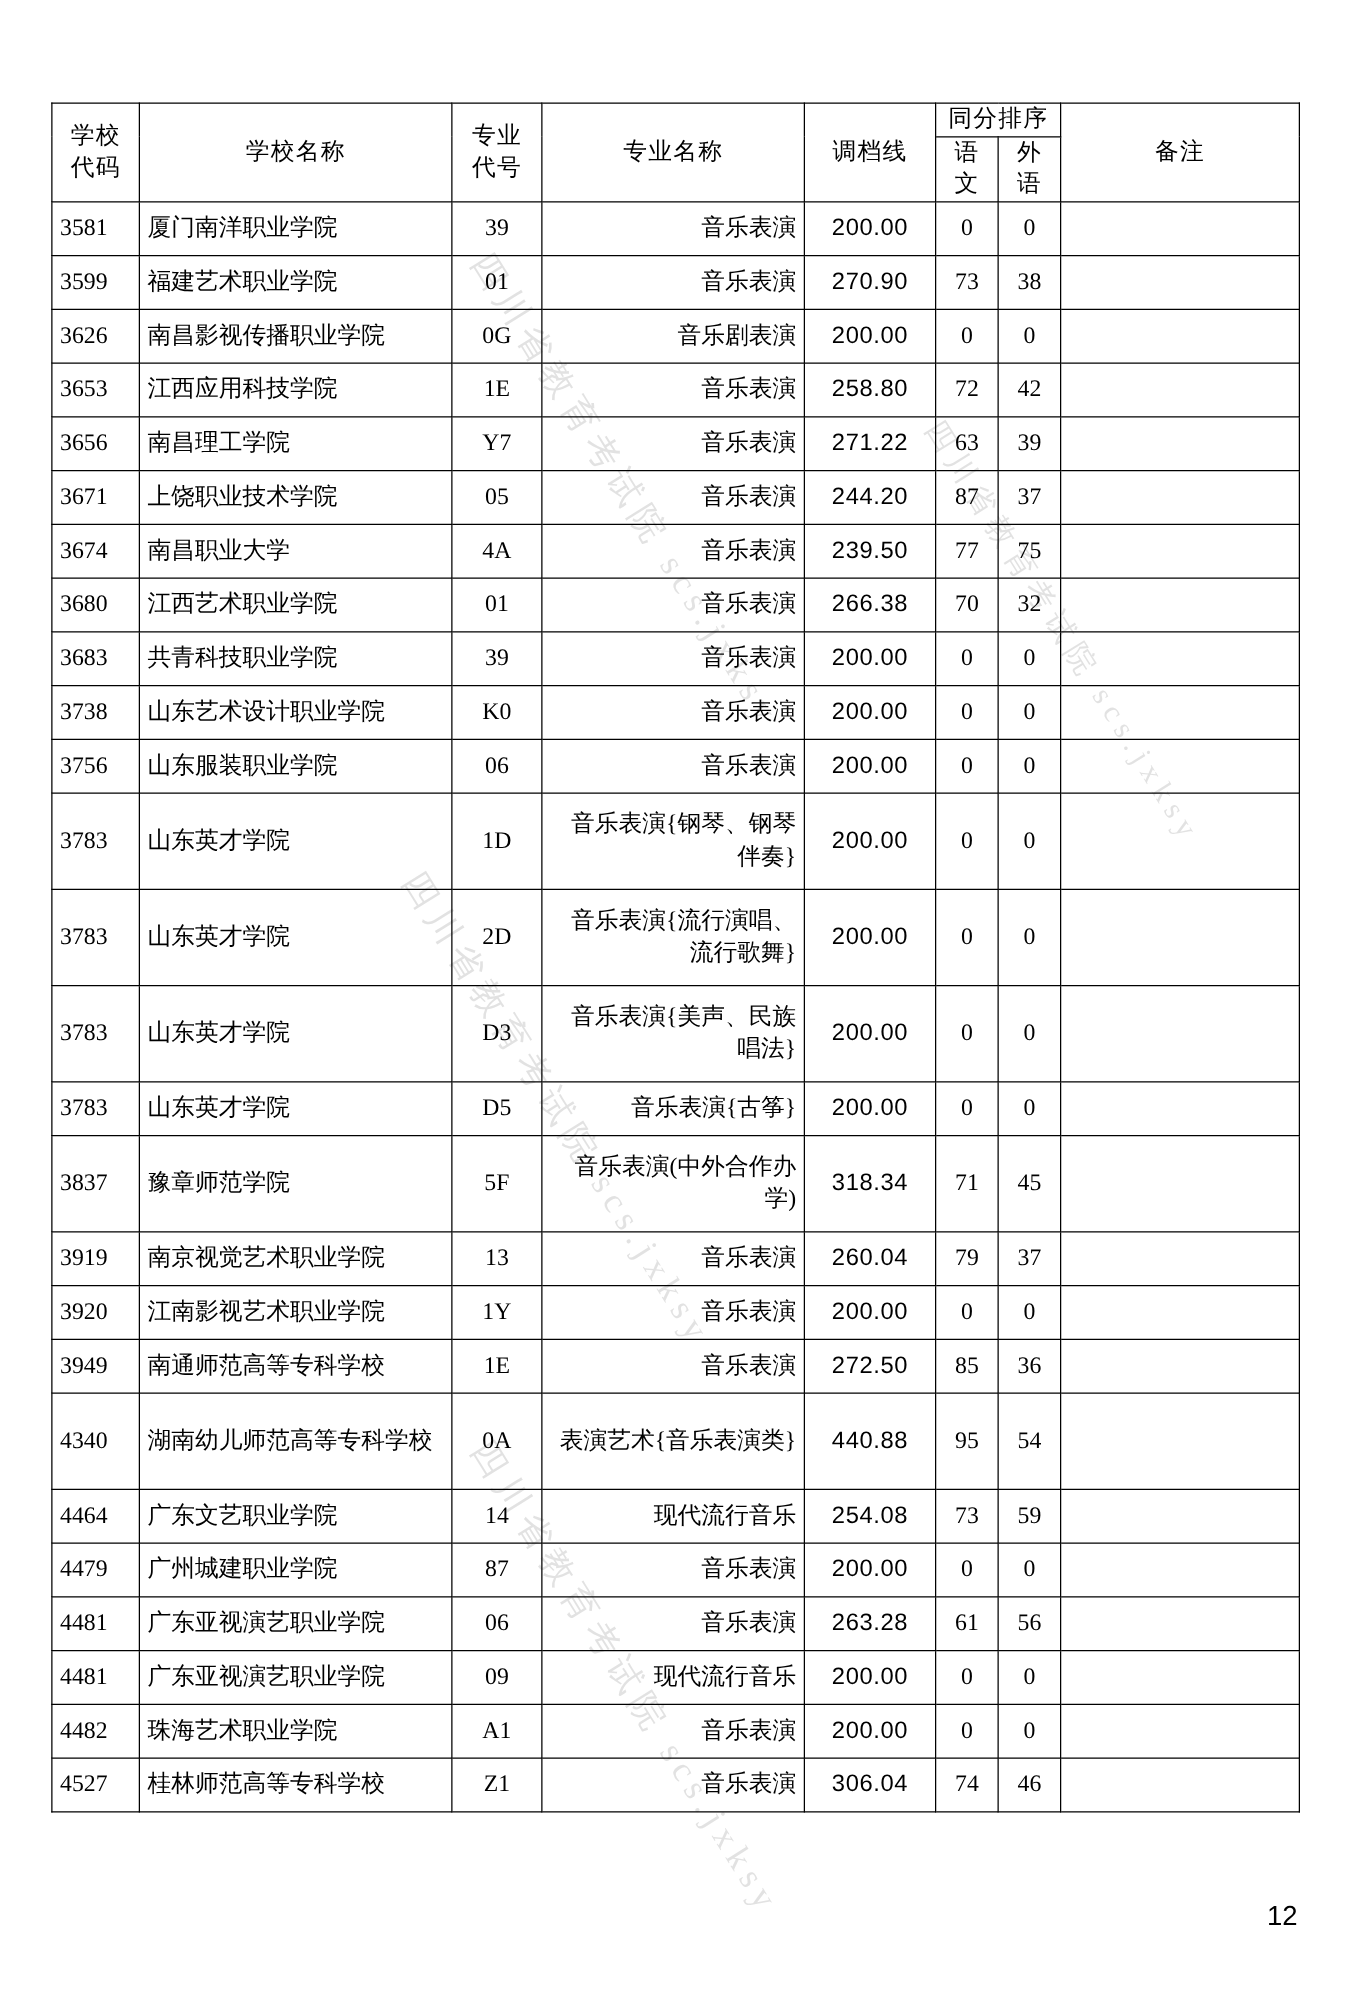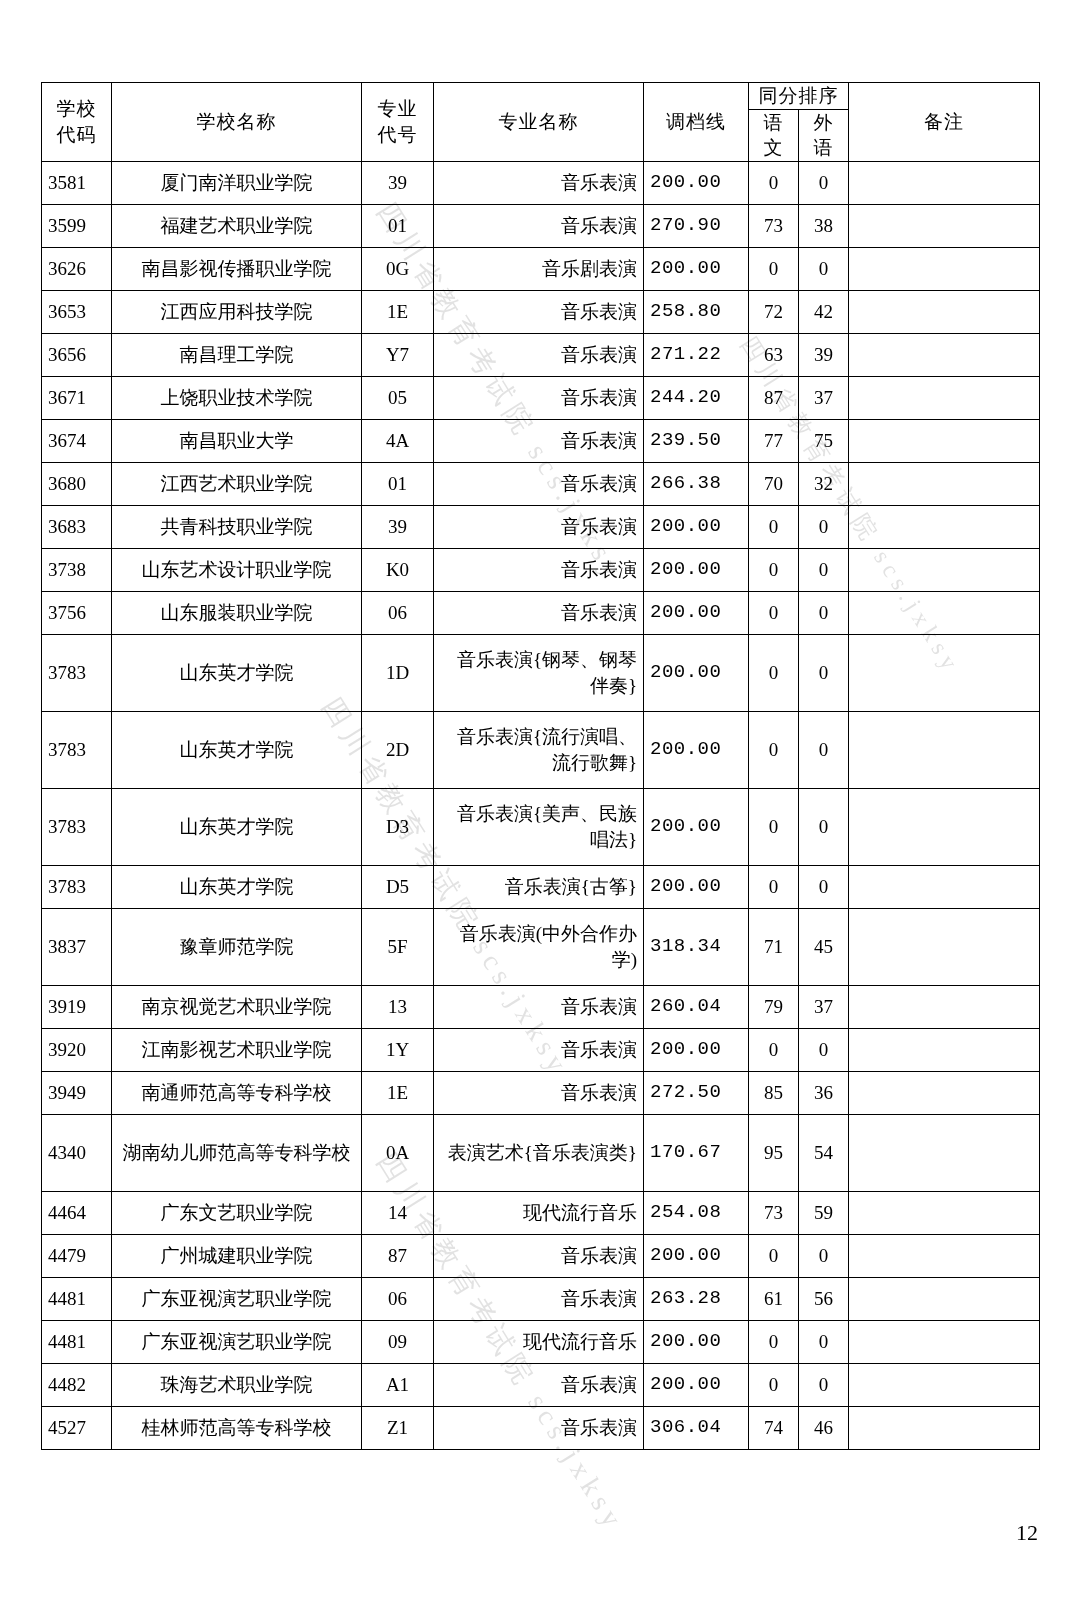--- a/index.html
+++ b/index.html
@@ -74,36 +74,36 @@
 
   th {
     text-align: center;
     font-size: 20px;
     letter-spacing: 1px;
   }
   .hdr-two-line {
     line-height: 1.3;
   }
   td.code    { text-align: left; }
-  td.school  { text-align: center; padding-left: 8px; }
+  td.school  { text-align: left; padding-left: 8px; }
   td.mcode   { text-align: center; }
   td.major   { text-align: right; padding-left: 8px; }
-  td.score   { text-align: left; font-weight: bold; font-family: Liberation Mono, monospace; letter-spacing: 0.5px;}
+  td.score   { text-align: center; font-weight: bold; font-family: Liberation Sans, sans-serif; letter-spacing: 0.5px;}
   td.rank    { text-align: center; }
   td.note    { text-align: center; }
 
   tr.row td { height: 42px; }
   tr.row.tall td { height: 76px; }
 
   .page-number {
     position: absolute;
     right: 42px;
     top: 1520px;
     font-size: 22px;
-    font-family: Liberation Serif, serif;
+    font-family: Liberation Sans, sans-serif;
     z-index: 10;
   }
 </style>
 </head>
 <body>
 
 <div class="page">
 
   <div class="watermark-layer">
     <div class="wm wm1">四川省教育考试院 scs.jxksy</div>
@@ -333,21 +333,21 @@
           <td class="score">272.50</td>
           <td class="rank">85</td>
           <td class="rank">36</td>
           <td class="note"></td>
         </tr>
         <tr class="row tall">
           <td class="code">4340</td>
           <td class="school">湖南幼儿师范高等专科学校</td>
           <td class="mcode">0A</td>
           <td class="major">表演艺术{音乐表演类}</td>
-          <td class="score">170.67</td>
+          <td class="score">440.88</td>
           <td class="rank">95</td>
           <td class="rank">54</td>
           <td class="note"></td>
         </tr>
         <tr class="row">
           <td class="code">4464</td>
           <td class="school">广东文艺职业学院</td>
           <td class="mcode">14</td>
           <td class="major">现代流行音乐</td>
           <td class="score">254.08</td>

